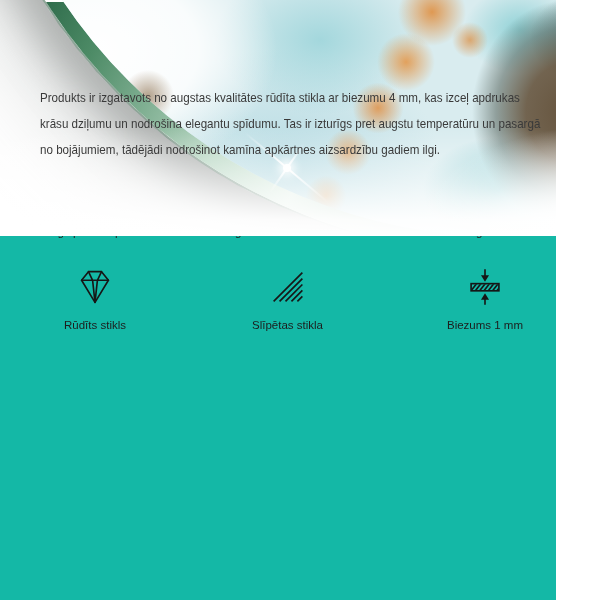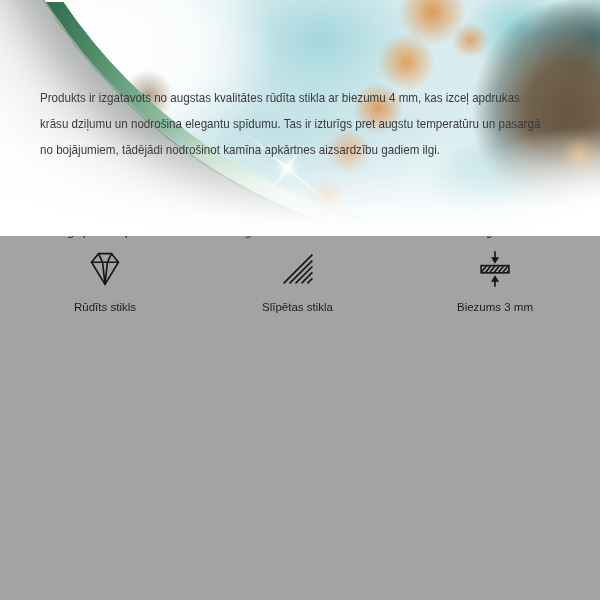--- a/index.html
+++ b/index.html
@@ -1,16 +1,16 @@
 <!DOCTYPE html>
 <html><head>
 <meta charset="utf-8">
 <style>
   html,body{margin:0;padding:0;background:#fff;}
-  .page{position:relative;width:600px;height:600px;background:#a3a3a3;overflow:hidden;
+  .page{position:relative;width:556px;height:600px;background:#14b8a6;overflow:hidden;
         font-family:"Liberation Sans","DejaVu Sans",sans-serif;color:#1f1f1f;}
 
   
   .hero{position:absolute;left:0;top:0;width:600px;height:236px;overflow:hidden;background:#fff;}
   .glass-edge{position:absolute;left:-42px;top:-839px;width:1090px;height:1090px;border-radius:50%;
       overflow:hidden;border:2px solid rgba(30,75,50,.5);
       box-shadow:-16px 20px 38px rgba(125,130,128,.5),-36px 46px 90px rgba(150,155,152,.3);}
   .glass-edge-paint{position:absolute;left:42px;top:839px;width:600px;height:236px;
       background:linear-gradient(118deg,#1e5a3c 0%,#4d8b66 16%,#b9d8c4 40%,#e2f1e7 54%,#9dbfa8 72%,#cfe5d6 92%);}
   .marble{position:absolute;left:-28px;top:-831px;width:1068px;height:1068px;border-radius:50%;overflow:hidden;}
@@ -44,22 +44,22 @@
       linear-gradient(to bottom, rgba(255,255,255,0) 55%, rgba(255,255,255,.55) 78%, rgba(255,255,255,.95) 93%, #fff 100%);}
 
   
   .title{margin:6px 0 0 40px;font-family:"Liberation Serif","DejaVu Serif",serif;
       font-weight:400;font-size:27px;line-height:34px;color:#1b1b1b;letter-spacing:.2px;}
   .desc{margin:11px 0 0 40px;font-size:13.2px;line-height:26px;color:#3a3a3a;
       transform:scaleX(.88);transform-origin:0 0;}
   .desc span{display:block;white-space:nowrap;}
 
   
-  .features{display:grid;grid-template-columns:190px 195px 200px;row-gap:8px;
-      padding-left:10px;margin-top:8px;}
+  .features{display:grid;grid-template-columns:190px 195px 200px;row-gap:26px;
+      margin-top:8px;}
   .feature{display:flex;flex-direction:column;align-items:center;}
   .feature svg{width:46px;height:46px;display:block;}
   .feature .lbl{margin-top:9px;font-size:11.5px;color:#1d1d1d;white-space:nowrap;}
   .ic{stroke:#161616;fill:none;stroke-width:1.7;}
   .ic-round{stroke-linecap:round;stroke-linejoin:round;}
   .ic-txt{fill:#161616;font-family:"Liberation Sans",sans-serif;text-anchor:middle;}
 </style>
 </head>
 <body>
 
@@ -144,17 +144,17 @@
           </defs>
         <rect class="ic" x="9.5" y="20.5" width="29" height="7.5" stroke-width="1.8"></rect>
         <g clip-path="url(#barclip)">
           <path class="ic" stroke-width="2" d="M9,28.5 L16,19.5 M13.5,28.5 L20.5,19.5 M18,28.5 L25,19.5 M22.5,28.5 L29.5,19.5 M27,28.5 L34,19.5 M31.5,28.5 L38.5,19.5 M36,28.5 L43,19.5"></path>
         </g>
         <path class="ic" stroke-width="2.2" d="M24,5.5 V12.5"></path>
         <polygon fill="#161616" points="19.8,11.8 24,18.6 28.2,11.8"></polygon>
         <path class="ic" stroke-width="2.2" d="M24,42.5 V35.5"></path>
         <polygon fill="#161616" points="19.8,37.2 24,30.4 28.2,37.2"></polygon>
       </svg>
-      <span class="lbl">Biezums 3 mm</span>
+      <span class="lbl">Biezums 1 mm</span>
     </div>
 
   </div>
 </div>
 
 </body></html>

